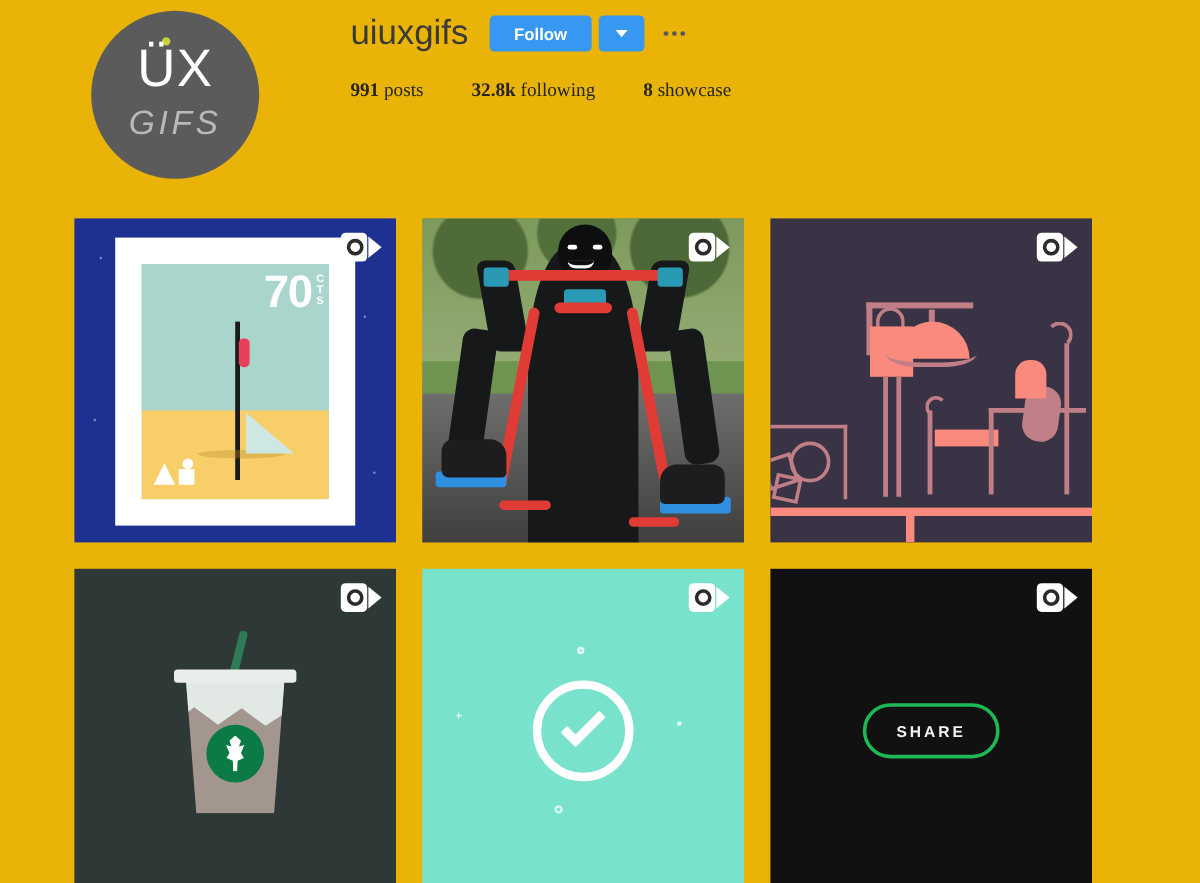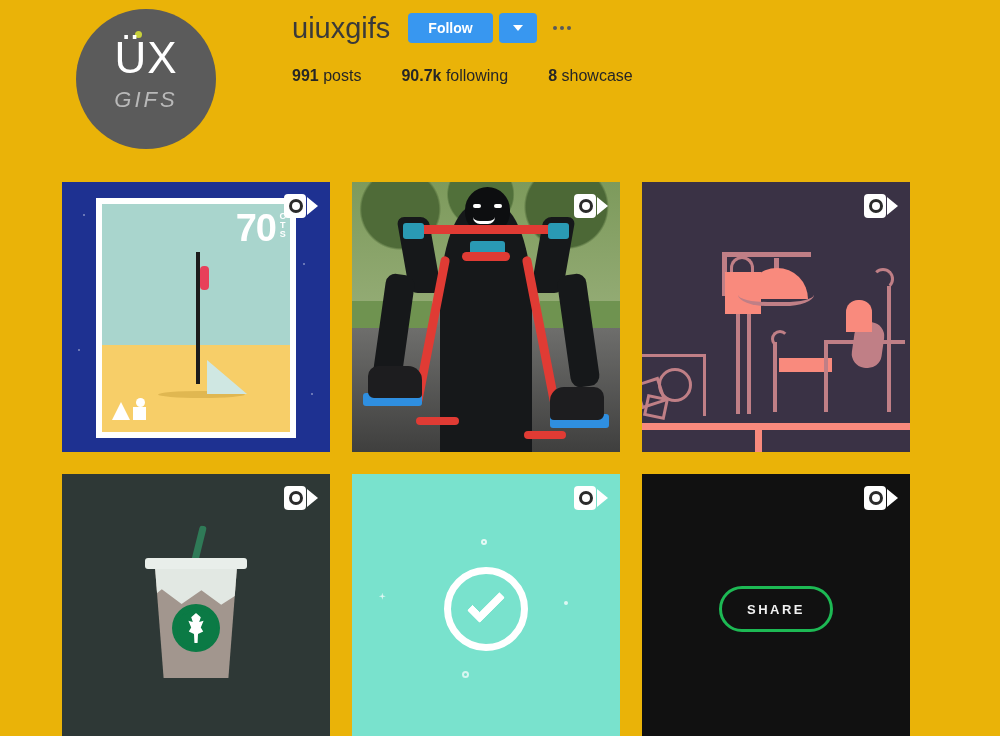--- a/index.html
+++ b/index.html
@@ -56,21 +56,21 @@
     width: 7px; height: 7px;
     border-radius: 50%;
     background: #c8d13a;
   }
   .avatar .gifs {
     position: absolute;
     left: 0; right: 0;
     top: 78px;
     text-align: center;
     color: #b9b9b9;
-    font-size: 22px;
+    font-size: 28px;
     font-style: italic;
     font-weight: 300;
     letter-spacing: 3px;
     font-family: "Liberation Sans", sans-serif;
   }
 
   .profile-info { padding-top: 10px; }
 
   .name-row {
     display: flex;
@@ -130,21 +130,21 @@
     background: #58595b;
     display: block;
   }
 
   .stats-row {
     display: flex;
     margin-top: 21px;
     font-size: 16px;
     color: #262626;
   }
-  .stat { margin-right: 40px; white-space: nowrap; }
+  .stat { margin-right: 40px; white-space: nowrap; font-family: Liberation Serif, serif; }
   .stat b { font-weight: bold; }
 
   .bio-row {
     margin-top: 16px;
     font-size: 16px;
     color: #262626;
     line-height: 20px;
   }
   .bio-row .bio-name { font-weight: bold; }
   .bio-row .hashtag { color: #003569; }
@@ -200,21 +200,21 @@
     margin-left: 1px;
   }
 
   
   .p-stamp { background: #1e3191; }
   .stamp {
     position: absolute;
     left: 34px; top: 16px;
     width: 200px; height: 240px;
     background: #fff;
-    padding: 6px;
+    padding: 22px;
   }
   .stamp-inner { position: relative; width: 100%; height: 100%; overflow: hidden; background: #a9d5cd; }
   .stamp-sky { position: absolute; left: 0; right: 0; top: 0; height: 62%; background: #a9d5cd; }
   .stamp-sand { position: absolute; left: 0; right: 0; bottom: 0; height: 38%; background: #f7ce68; }
   .stamp-price {
     position: absolute; right: 14px; top: 4px;
     color: #fff; font-size: 38px; font-weight: bold; line-height: 40px;
     letter-spacing: -1px;
   }
   .stamp-cts {
@@ -384,21 +384,21 @@
           <i></i>
         </button>
       </div>
 
       <div class="stats-row">
         <div class="stat">
           <b>991</b>
           <span>posts</span>
         </div>
         <div class="stat">
-          <b>90.7k</b>
+          <b>32.8k</b>
           <span>following</span>
         </div>
         <div class="stat">
           <b>8</b>
           <span>showcase</span>
         </div>
       </div>
 
 
     </div>

